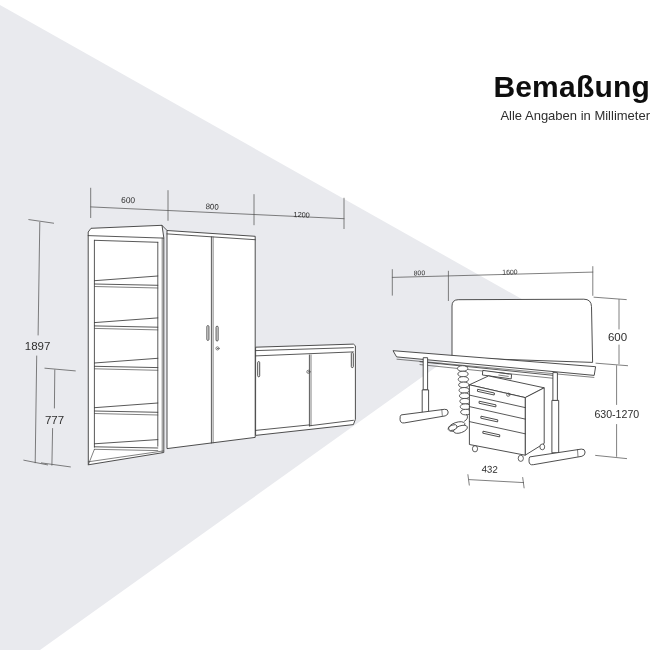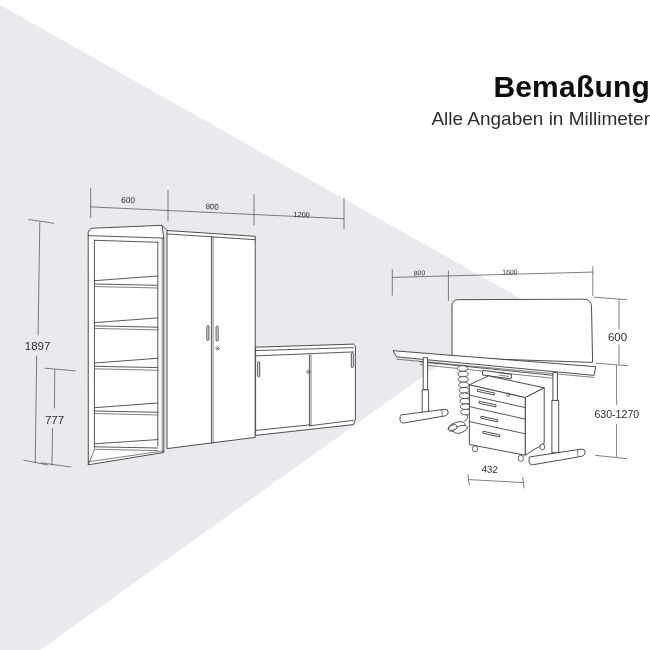--- a/index.html
+++ b/index.html
@@ -2,21 +2,21 @@
 <html><head>
 <meta charset="utf-8">
 <style>
   html,body{margin:0;padding:0;}
   body{width:650px;height:650px;overflow:hidden;background:#ffffff;
        font-family:"Liberation Sans",sans-serif;}
   .stage{position:relative;width:650px;height:650px;background:#ffffff;}
   .stage svg{position:absolute;left:0;top:0;}
   .header{position:absolute;left:0;top:30px;width:650px;text-align:right;pointer-events:none;margin-top:40px;}
   .title{font-size:30px;font-weight:bold;color:#0e0e0e;line-height:1.1;letter-spacing:0.2px;}
-  .subtitle{font-size:19px;color:#2e2e2e;margin-top:5px;}
+  .subtitle{font-size:13px;color:#2e2e2e;margin-top:5px;}
   .furn{fill:#ffffff;stroke:#3b3b3b;stroke-width:0.9;stroke-linejoin:round;}
   .ln{fill:none;stroke:#3b3b3b;stroke-width:0.85;stroke-linecap:round;}
   .thin{fill:none;stroke:#4a4a4a;stroke-width:0.7;stroke-linecap:round;}
   .dim{fill:none;stroke:#555555;stroke-width:0.75;stroke-linecap:round;}
   .coil{fill:#ffffff;stroke:#3b3b3b;stroke-width:0.8;}
   text{fill:#2e2e2e;}
   .dimtxt-big{font-size:11.5px;}
   .dimtxt-med{font-size:9.7px;}
   .dimtxt-sm{font-size:6.9px;}
 </style>

